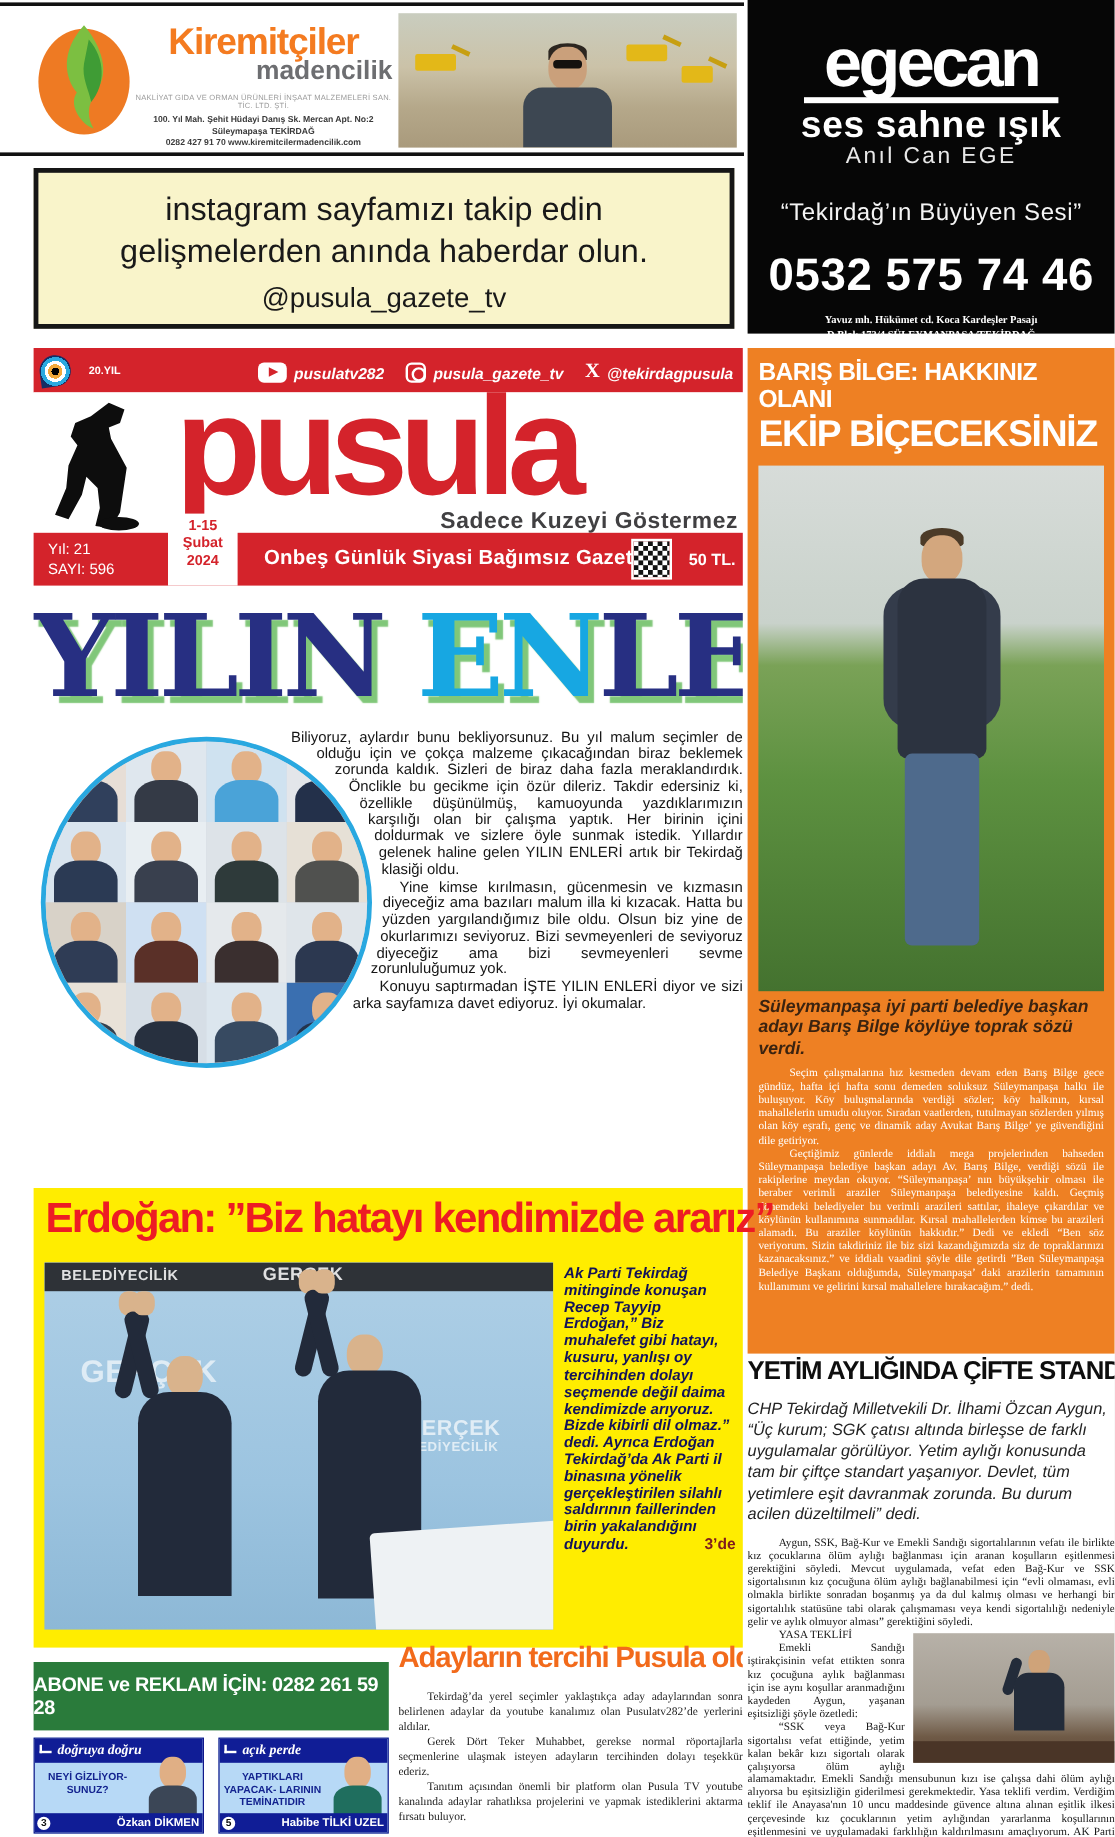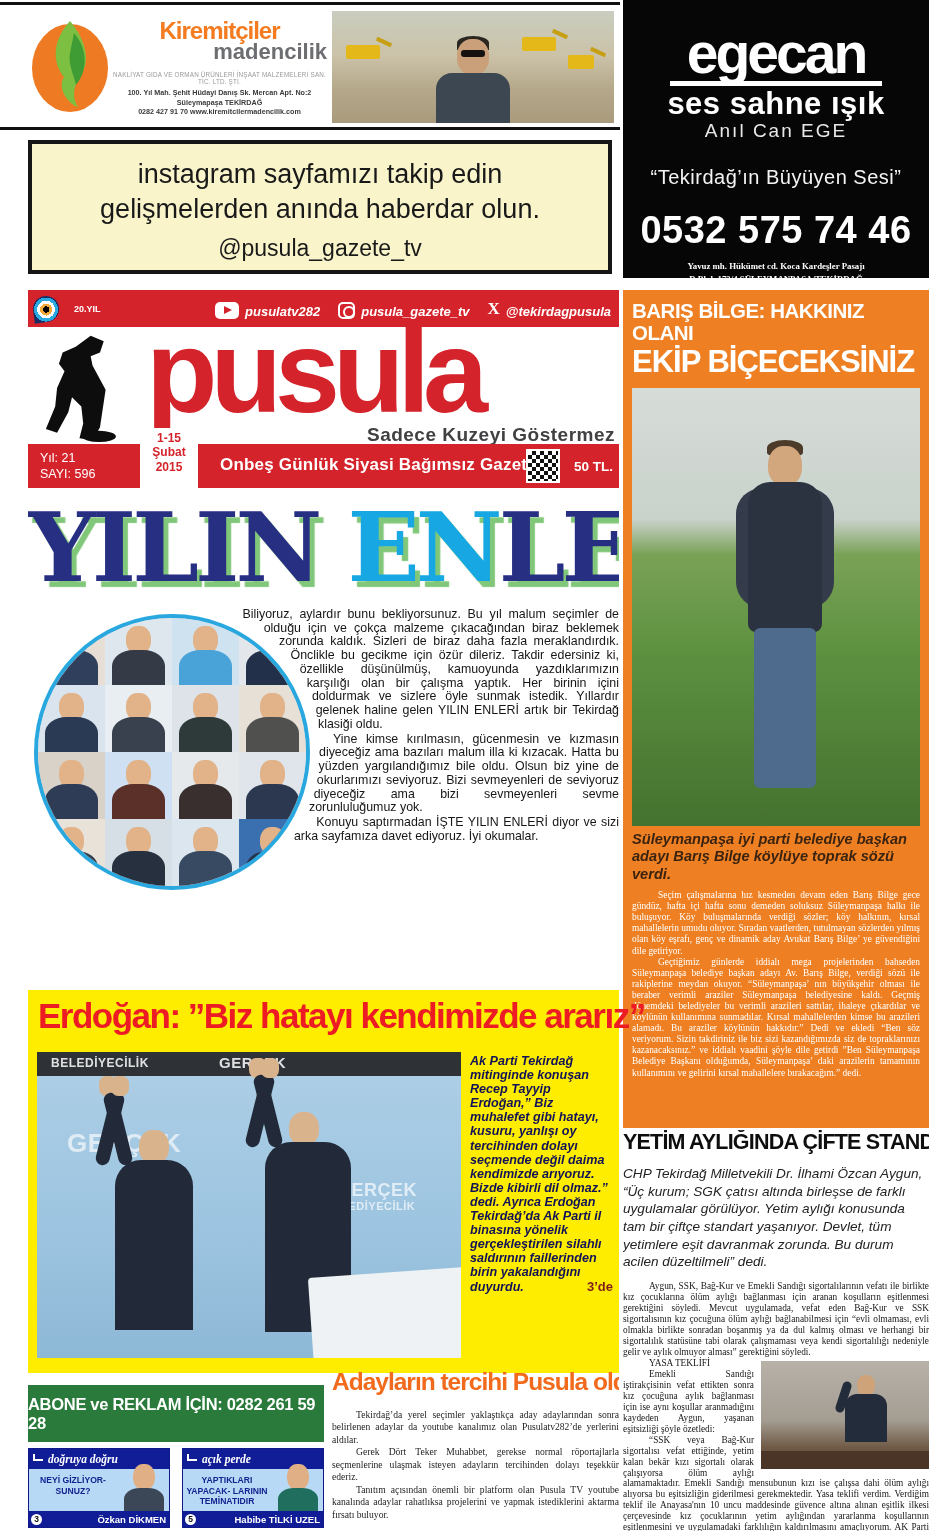--- a/index.html
+++ b/index.html
@@ -5,21 +5,21 @@
   * { margin:0; padding:0; box-sizing:border-box; }
   html,body { background:#e9e9e9; }
   body { font-family:"Liberation Sans", sans-serif; }
   #page { position:relative; width:929px; height:1531px; background:#fff; margin:0 auto; overflow:hidden; }
   .abs { position:absolute; }
 
   
   .kirem { left:0; top:2px; width:620px; height:128px; border-top:3px solid #111; border-bottom:3px solid #111; background:#fff; }
   .kirem-logo { position:absolute; left:30px; top:8px; width:80px; height:104px; }
   .kirem-text { position:absolute; left:112px; top:14px; width:215px; text-align:center; }
-  .kirem-brand { color:#f47b20; font-size:24px; font-weight:900; letter-spacing:-1px; line-height:1; }
+  .kirem-brand { color:#f47b20; font-size:31px; font-weight:900; letter-spacing:-1px; line-height:1; }
   .kirem-brand2 { color:#6d6e71; font-size:22px; font-weight:bold; text-align:right; line-height:1; margin-top:-2px; }
   .kirem-tag { color:#9a9a9a; font-size:6.3px; margin-top:8px; letter-spacing:.2px; }
   .kirem-addr { color:#3a3a3a; font-size:7.2px; font-weight:bold; line-height:1.35; margin-top:3px; }
   .kirem-photo { position:absolute; left:332px; top:6px; width:282px; height:112px; overflow:hidden;
     background:linear-gradient(180deg,#c9cdbf 0%,#cbc2a8 40%,#b5a88a 70%,#a99a7c 100%); }
   .digger { position:absolute; width:34px; height:14px; background:#e3b818; border-radius:2px; }
   .digger:after { content:""; position:absolute; right:-12px; top:-5px; width:16px; height:4px; background:#c79f12; transform:rotate(25deg); }
   .kman { position:absolute; left:98px; top:28px; width:86px; height:84px; }
   .kman .khead { position:absolute; left:27px; top:0; width:32px; height:36px; background:#caa07b; border-radius:45%; }
   .kman .khair { position:absolute; left:27px; top:-3px; width:32px; height:14px; background:#2c2620; border-radius:50% 50% 0 0; }
@@ -216,21 +216,21 @@
       <div class="mh-tagline">Sadece Kuzeyi Göstermez</div>
     </div>
     <div class="mh-bot">
       <div class="yil-sayi">
         <div>Yıl: 21</div>
         <div>SAYI: 596</div>
       </div>
       <div class="date-box">
         <div>1-15</div>
         <div>Şubat</div>
-        <div>2015</div>
+        <div>2024</div>
       </div>
       <div class="mh-sub">Onbeş Günlük Siyasi Bağımsız Gazete</div>
       <div class="qr"></div>
       <div class="mh-price">50 TL.</div>
     </div>
   </div>
 
   <div class="abs baris">
     <div class="baris-kicker">BARIŞ BİLGE: HAKKINIZ OLANI</div>
     <div class="baris-head">EKİP BİÇECEKSİNİZ</div>

